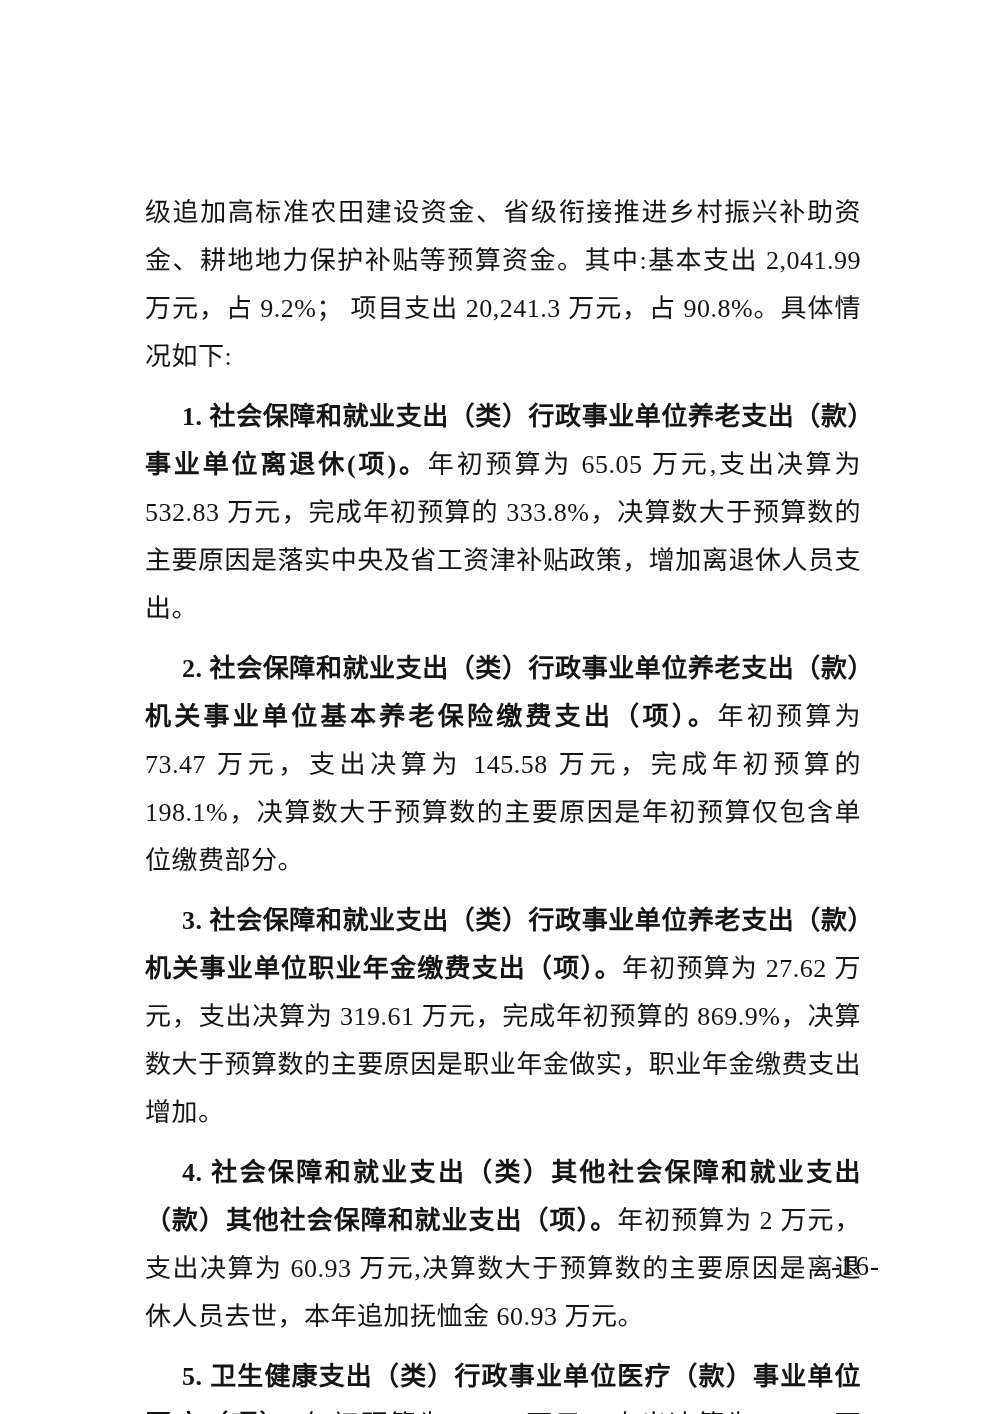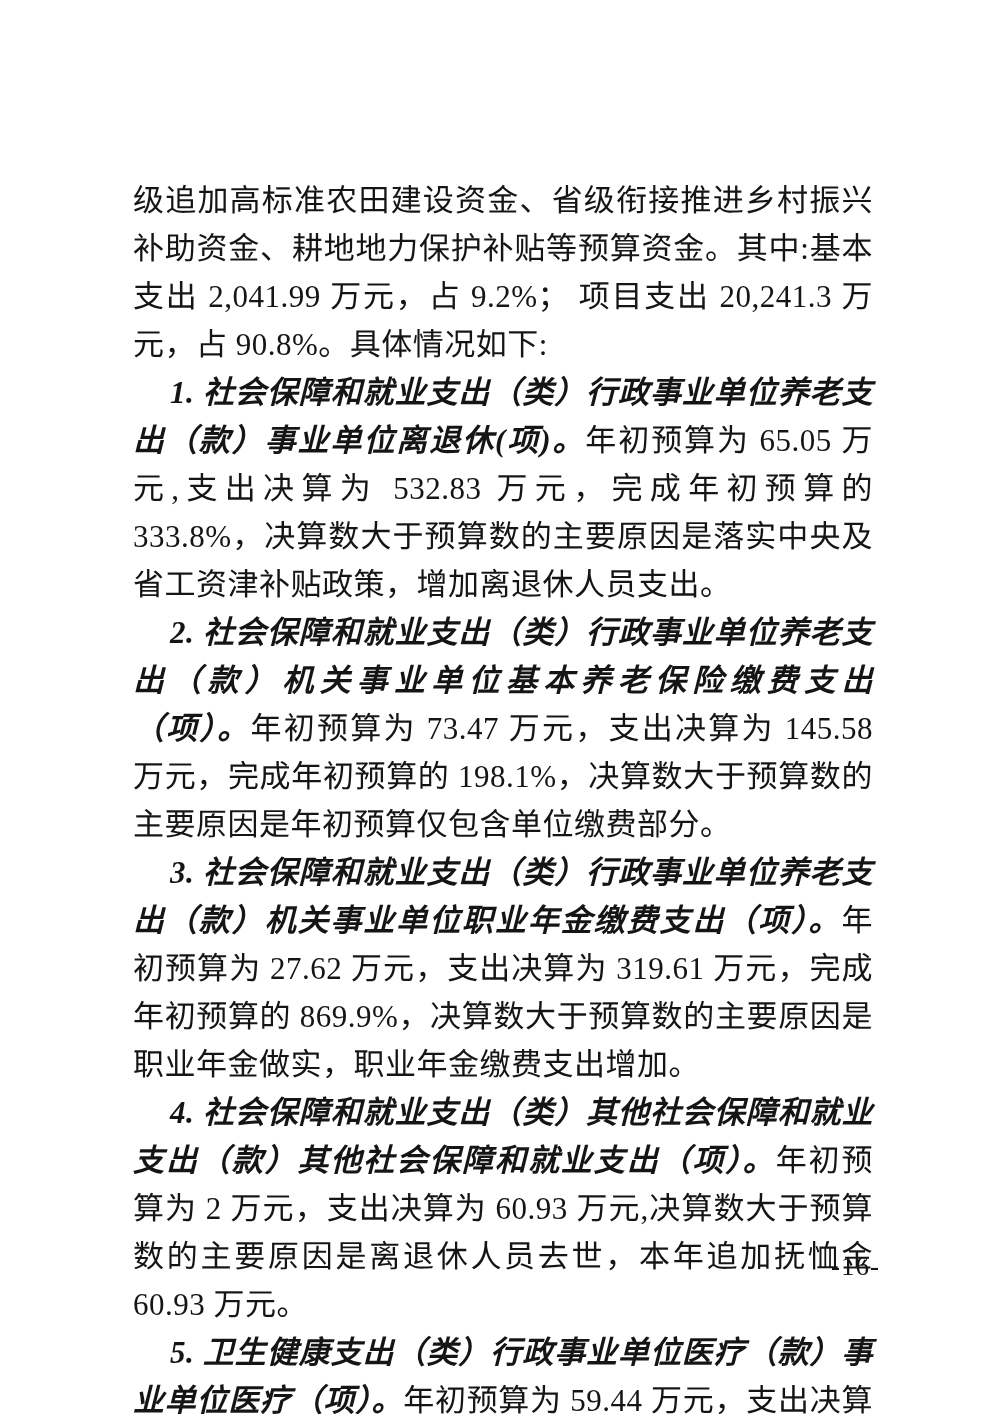--- a/index.html
+++ b/index.html
@@ -16,34 +16,33 @@
     font-family: "Liberation Serif", "DejaVu Serif", serif;
     color: #151515;
   }
   .content {
     position: absolute;
     left: 133px;
     top: 177px;
     width: 740px;
   }
   p.para {
-    margin: 0;
+    margin: 12px;
     padding: 0;
-    font-size: 31px;
+    font-size: 26px;
     line-height: 48px;
     text-align: justify;
     text-justify: inter-ideograph;
     letter-spacing: 0.5px;
   }
   p.para.indent {
     text-indent: 37px;
   }
   .seg-bold {
     font-weight: 700;
-    font-style: italic;
   }
   .page-number {
     position: absolute;
     top: 1248px;
     right: 120px;
     font-size: 27px;
     line-height: 36px;
     letter-spacing: 1px;
   }
 </style>

